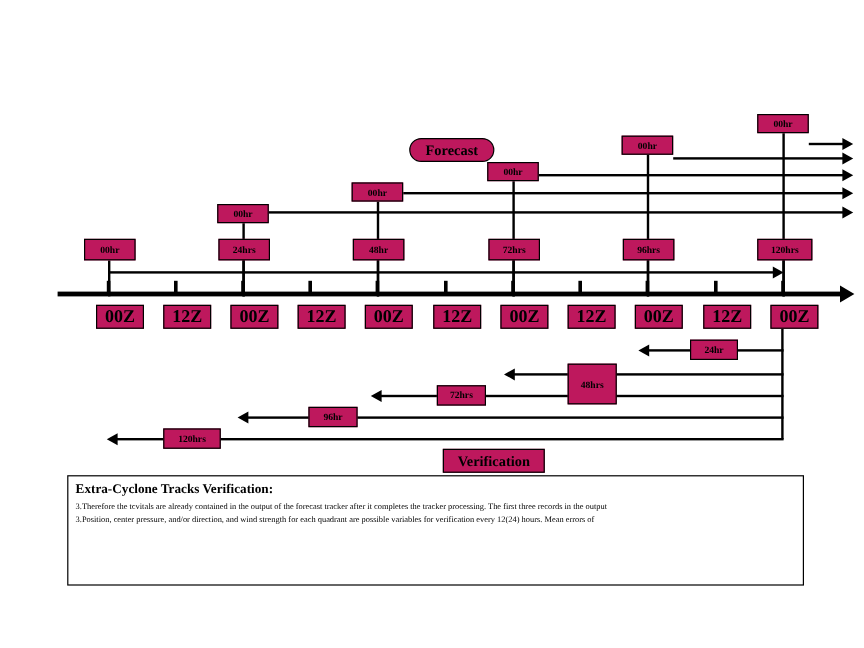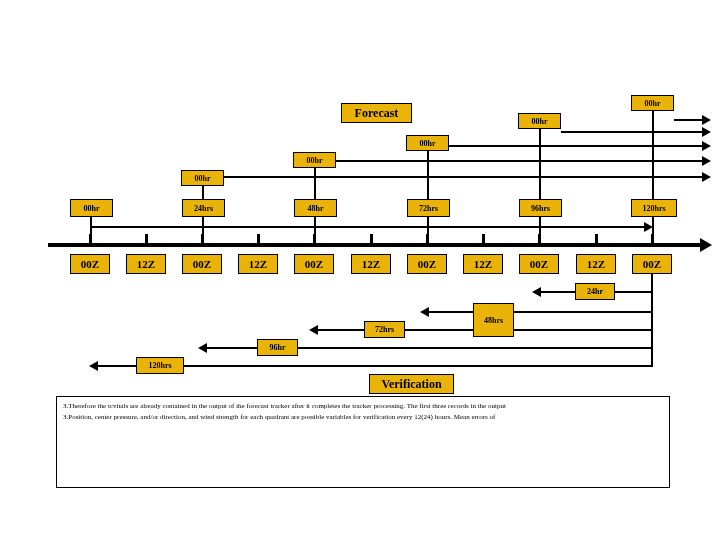--- a/index.html
+++ b/index.html
@@ -1,24 +1,24 @@
 <!DOCTYPE html>
 <html><head>
 <meta charset="utf-8">
 <style>
   html,body{margin:0;padding:0;background:#ffffff;}
   body{width:720px;height:540px;position:relative;overflow:hidden;
        font-family:"Liberation Serif",serif;color:#000;}
   #canvas{position:absolute;left:0;top:0;width:720px;height:540px;}
-  .box{position:absolute;border:1px solid #000;background:#eab308;
+  .box{position:absolute;border:1px solid #000;background:#be185d;
        display:flex;align-items:center;justify-content:center;
        font-family:"Liberation Serif",serif;font-weight:bold;
        box-sizing:border-box;z-index:5;white-space:nowrap;}
   .lbl-small{font-size:8px;}
-  .lbl-z{font-size:11px;}
+  .lbl-z{font-size:15px;margin-left:10px;}
   .lbl-title{font-size:12px;}
   .hline{position:absolute;background:#000;height:2px;z-index:2;}
   .vline{position:absolute;background:#000;width:2px;z-index:2;}
   .axis{position:absolute;background:#000;height:4px;z-index:3;}
   .tick{position:absolute;background:#000;width:3px;height:12px;z-index:4;}
   .arrow-r{position:absolute;width:0;height:0;z-index:3;
            border-top:5px solid transparent;border-bottom:5px solid transparent;
            border-left:9px solid #000;}
   .arrow-l{position:absolute;width:0;height:0;z-index:3;
            border-top:5px solid transparent;border-bottom:5px solid transparent;
@@ -32,21 +32,21 @@
   #textbox .tb-title{font-size:11px;font-weight:bold;margin:1px 0 3px 0;
            font-family:"Liberation Serif",serif;letter-spacing:0px;}
   #textbox .tb-line{font-size:7px;line-height:10.5px;
            font-family:"Liberation Serif",serif;margin:0;}
 </style>
 </head>
 <body>
 
 <div id="canvas">
 
-  <div class="box lbl-title" style="left:341px;top:103px;width:71px;height:20px;">Forecast</div>
+  <div class="box lbl-title" style="left:341px;top:115px;width:71px;height:20px;border-radius:10px;">Forecast</div>
 
   <div class="box lbl-small" style="left:631px;top:95px;width:43px;height:16px;">00hr</div>
   <div class="vline" style="left:652px;top:111px;height:136px;"></div>
   <div class="hline" style="left:674px;top:119px;width:30px;"></div>
   <div class="arrow-r" style="left:702px;top:115px;"></div>
 
   <div class="box lbl-small" style="left:518px;top:113px;width:43px;height:16px;">00hr</div>
   <div class="vline" style="left:539px;top:129px;height:118px;"></div>
   <div class="hline" style="left:561px;top:131px;width:143px;"></div>
   <div class="arrow-r" style="left:702px;top:127px;"></div>
@@ -128,17 +128,18 @@
   <div class="arrow-l" style="left:198px;top:343px;"></div>
   <div class="box lbl-small" style="left:257px;top:339px;width:41px;height:17px;">96hr</div>
 
   <div class="hline" style="left:94px;top:365px;width:559px;"></div>
   <div class="arrow-l" style="left:89px;top:361px;"></div>
   <div class="box lbl-small" style="left:136px;top:357px;width:48px;height:17px;">120hrs</div>
 
   <div class="box lbl-title" style="left:340px;top:374px;width:85px;height:20px;margin-left:29px;">Verification</div>
 
   <div id="textbox">
+    <div class="tb-title">Extra-Cyclone Tracks Verification:</div>
     <div class="tb-line">3.Therefore the tcvitals are already contained in the output of the forecast tracker after it completes the tracker processing. The first three records in the output</div>
     <div class="tb-line">3.Position, center pressure, and/or direction, and wind strength for each quadrant are possible variables for verification every 12(24) hours. Mean errors of</div>
   </div>
 
 </div>
 
 </body></html>

